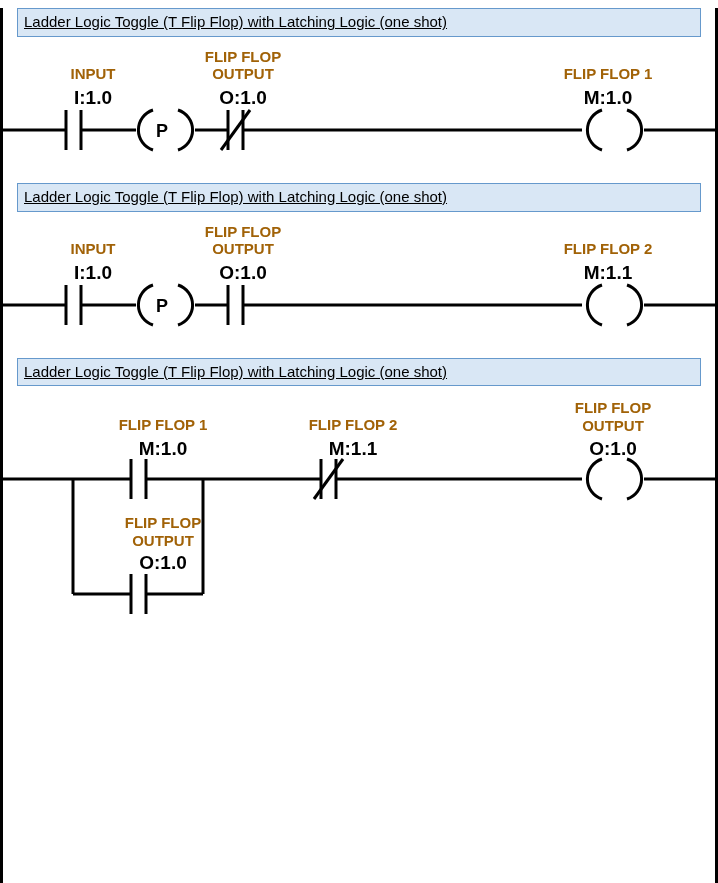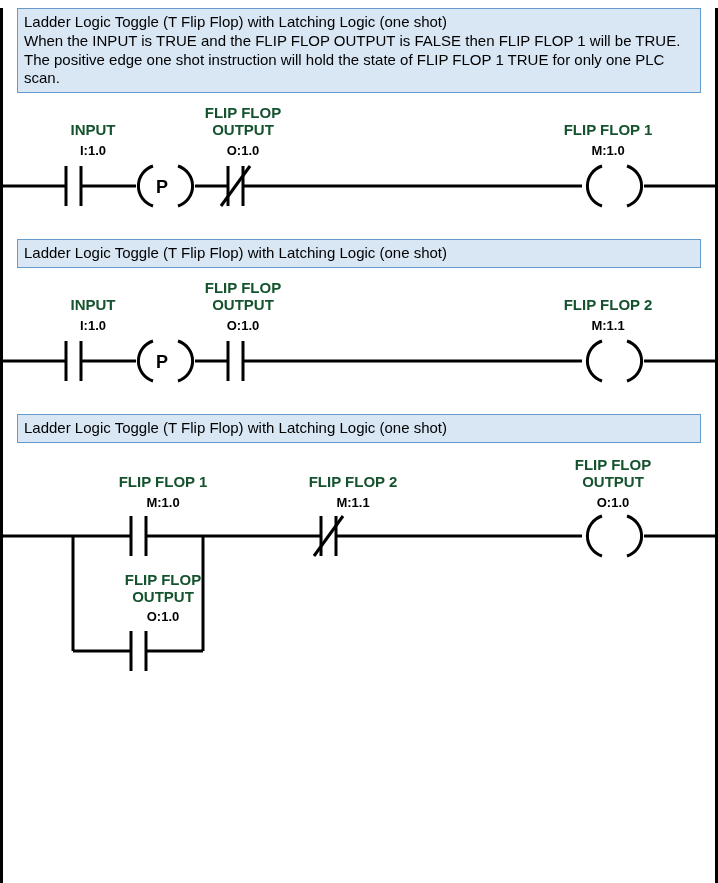--- a/index.html
+++ b/index.html
@@ -20,46 +20,47 @@
   .comment-box {
     background: #d9e7f5;
     border: 1px solid #6699cc;
     margin: 8px 14px;
     padding: 4px 6px;
     font-size: 15px;
     line-height: 1.25;
     color: #000;
   }
   .comment-title {
+    text-decoration: underline;
     display: block;
   }
   .comment-body {
     display: block;
   }
   .rung {
     position: relative;
     height: 130px;
     margin: 0;
   }
   .rung3 {
     height: 230px;
   }
   .tag-block {
     position: absolute;
     text-align: center;
     font-size: 15px;
     font-weight: bold;
-    color: #14532d;
+    color: #a16207;
     white-space: pre-line;
     line-height: 1.15;
   }
   .addr-block {
     position: absolute;
     text-align: center;
-    font-size: 13px;
+    font-size: 19px;
     font-weight: bold;
     color: #000;
   }
   svg {
     position: absolute;
     top: 0;
     left: 0;
   }
   .wire {
     stroke: #000;
@@ -73,21 +74,20 @@
     fill: #000;
   }
 </style>
 </head>
 <body>
 
 <div class="container">
 
   <div class="comment-box">
     <span class="comment-title">Ladder Logic Toggle (T Flip Flop) with Latching Logic (one shot)</span>
-    <span class="comment-body">When the INPUT is TRUE and the  FLIP FLOP OUTPUT is FALSE then FLIP FLOP 1 will be TRUE. The positive edge one shot instruction will hold the state of FLIP FLOP 1 TRUE for only one PLC scan.</span>
   </div>
 
   <div class="rung">
     <div class="tag-block" style="left:40px; top:20px; width:100px;">INPUT</div>
     <div class="addr-block" style="left:40px; top:42px; width:100px;">I:1.0</div>
 
     <div class="tag-block" style="left:180px; top:3px; width:120px;">FLIP FLOP
 OUTPUT</div>
     <div class="addr-block" style="left:180px; top:42px; width:120px;">O:1.0</div>
 

